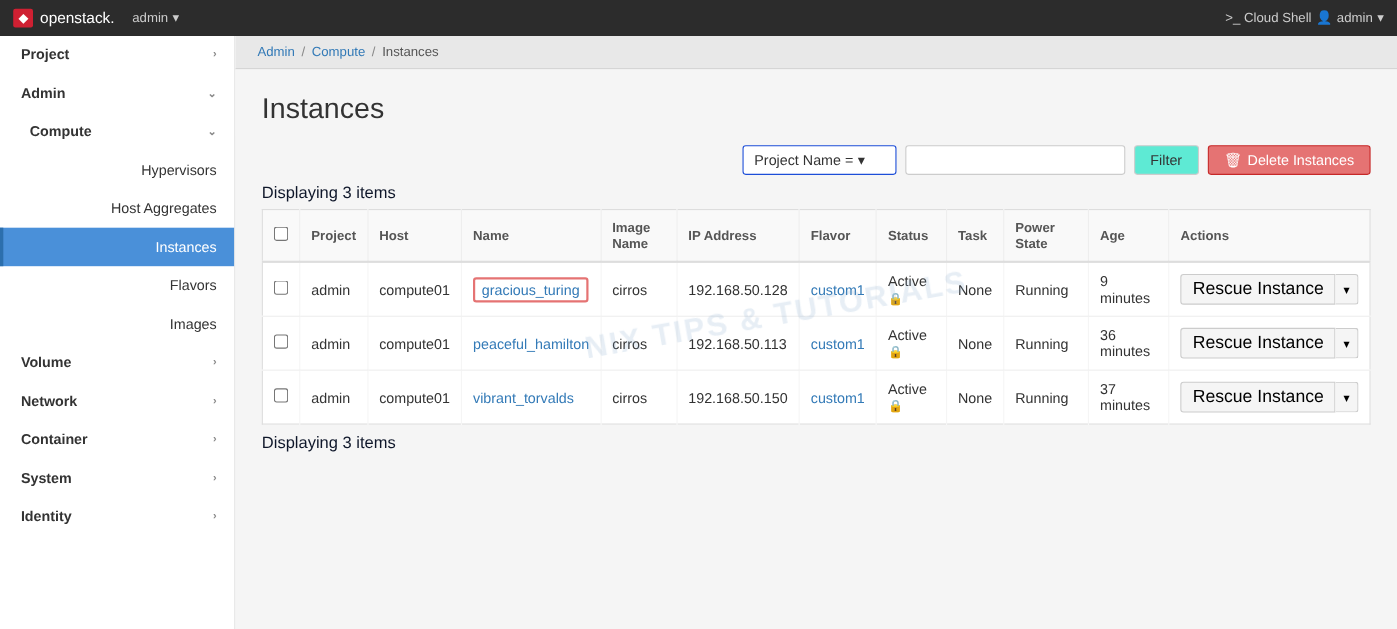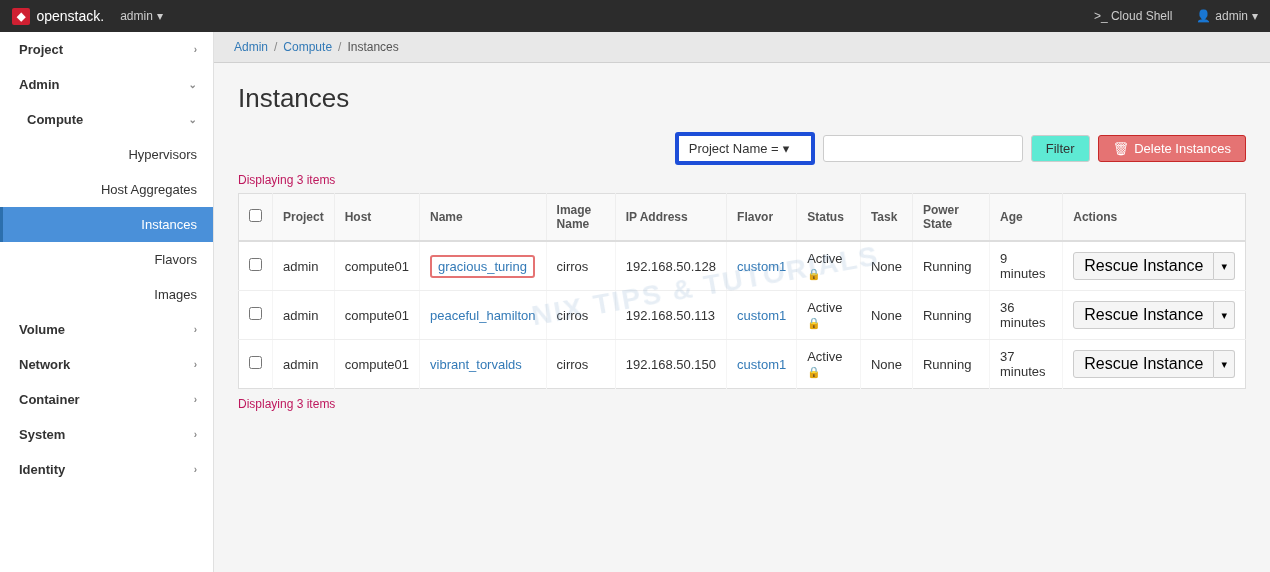--- a/index.html
+++ b/index.html
@@ -29,21 +29,21 @@
     }
     .brand-text { color: white; font-size: 14px; font-weight: normal; }
     .navbar-project {
       color: #ccc;
       font-size: 12px;
       display: flex;
       align-items: center;
       gap: 4px;
       cursor: pointer;
     }
-    .navbar-right { display: flex; align-items: center; gap: 24px; }
+    .navbar-right { display: flex; align-items: center; gap: 4px; }
     .cloud-shell-btn {
       color: #ccc;
       font-size: 12px;
       cursor: pointer;
       display: flex;
       align-items: center;
       gap: 4px;
     }
     .admin-user {
       color: #ccc;
@@ -128,21 +128,21 @@
 
     
     .toolbar {
       padding: 8px 24px;
       display: flex;
       align-items: center;
       gap: 8px;
       justify-content: flex-end;
     }
     .filter-select {
-      border: 4px solid #1d4ed8;
+      border: 1px solid #1d4ed8;
       background: white;
       padding: 5px 10px;
       font-size: 13px;
       border-radius: 3px;
       cursor: pointer;
       display: flex;
       align-items: center;
       gap: 4px;
       min-width: 140px;
     }
@@ -175,22 +175,22 @@
       display: flex;
       align-items: center;
       gap: 5px;
     }
 
     
     .table-container {
       padding: 0 24px;
     }
     .display-info {
-      font-size: 12px;
-      color: #be185d;
+      font-size: 15px;
+      color: #0f172a;
       margin-bottom: 6px;
     }
     table {
       width: 100%;
       border-collapse: collapse;
       background: white;
       border: 1px solid #ddd;
       font-size: 13px;
     }
     thead tr {

